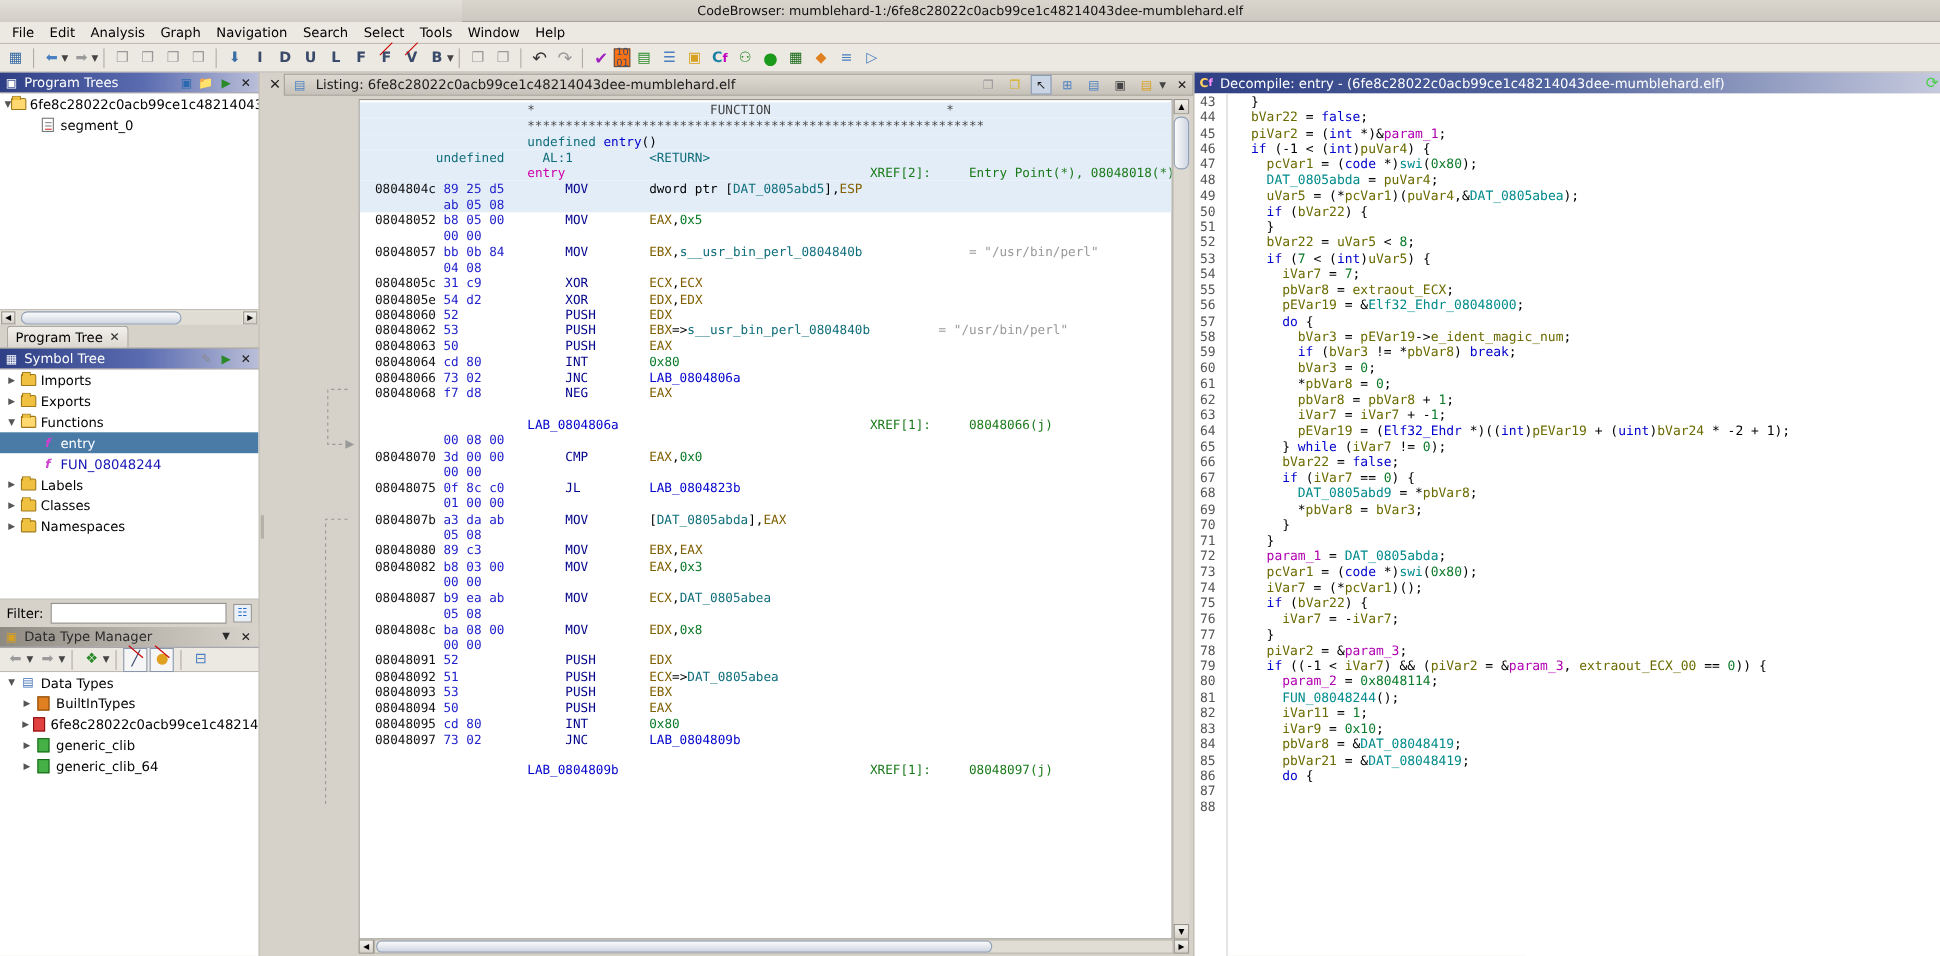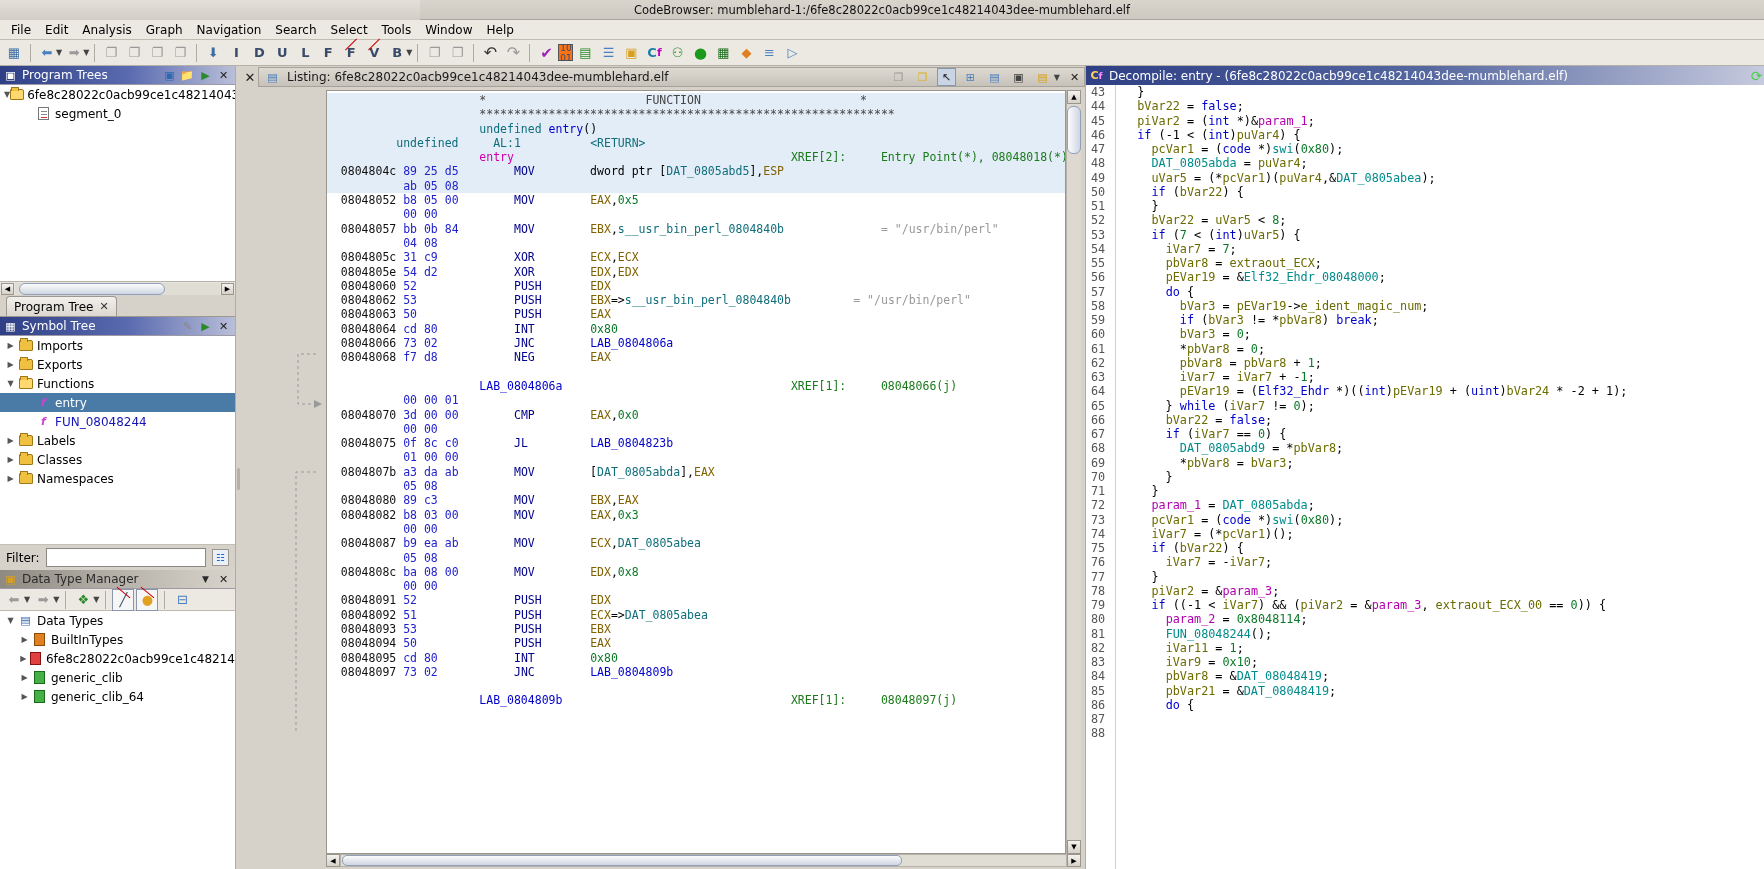--- a/index.html
+++ b/index.html
@@ -495,21 +495,21 @@
               <div class="code-line"><span class="c-addr">  0804805c </span><span class="c-bytes">31 c9</span><span class="c-plain">           </span><span class="c-mnem">XOR</span><span class="c-plain">        </span><span class="c-reg">ECX</span><span class="c-plain">,</span><span class="c-reg">ECX</span></div>
               <div class="code-line"><span class="c-addr">  0804805e </span><span class="c-bytes">54 d2</span><span class="c-plain">           </span><span class="c-mnem">XOR</span><span class="c-plain">        </span><span class="c-reg">EDX</span><span class="c-plain">,</span><span class="c-reg">EDX</span></div>
               <div class="code-line"><span class="c-addr">  08048060 </span><span class="c-bytes">52</span><span class="c-plain">              </span><span class="c-mnem">PUSH</span><span class="c-plain">       </span><span class="c-reg">EDX</span></div>
               <div class="code-line"><span class="c-addr">  08048062 </span><span class="c-bytes">53</span><span class="c-plain">              </span><span class="c-mnem">PUSH</span><span class="c-plain">       </span><span class="c-reg">EBX</span><span class="c-plain">=&gt;</span><span class="c-dat">s__usr_bin_perl_0804840b</span><span class="c-cmt">         = "/usr/bin/perl"</span></div>
               <div class="code-line"><span class="c-addr">  08048063 </span><span class="c-bytes">50</span><span class="c-plain">              </span><span class="c-mnem">PUSH</span><span class="c-plain">       </span><span class="c-reg">EAX</span></div>
               <div class="code-line"><span class="c-addr">  08048064 </span><span class="c-bytes">cd 80</span><span class="c-plain">           </span><span class="c-mnem">INT</span><span class="c-plain">        </span><span class="c-num">0x80</span></div>
               <div class="code-line"><span class="c-addr">  08048066 </span><span class="c-bytes">73 02</span><span class="c-plain">           </span><span class="c-mnem">JNC</span><span class="c-plain">        </span><span class="c-lbl">LAB_0804806a</span></div>
               <div class="code-line"><span class="c-addr">  08048068 </span><span class="c-bytes">f7 d8</span><span class="c-plain">           </span><span class="c-mnem">NEG</span><span class="c-plain">        </span><span class="c-reg">EAX</span></div>
               <div class="code-line"><span class="c-plain"></span></div>
               <div class="code-line"><span class="c-plain">                      </span><span class="c-lbl">LAB_0804806a</span><span class="c-plain">                                 </span><span class="c-xref">XREF[1]:</span><span class="c-xref">     08048066(j)</span></div>
-              <div class="code-line"><span class="c-plain">           </span><span class="c-bytes">00 00 01</span></div>
+              <div class="code-line"><span class="c-plain">           </span><span class="c-bytes">00 08 00</span></div>
               <div class="code-line"><span class="c-addr">  08048070 </span><span class="c-bytes">3d 00 00</span><span class="c-plain">        </span><span class="c-mnem">CMP</span><span class="c-plain">        </span><span class="c-reg">EAX</span><span class="c-plain">,</span><span class="c-num">0x0</span></div>
               <div class="code-line"><span class="c-plain">           </span><span class="c-bytes">00 00</span></div>
               <div class="code-line"><span class="c-addr">  08048075 </span><span class="c-bytes">0f 8c c0</span><span class="c-plain">        </span><span class="c-mnem">JL</span><span class="c-plain">         </span><span class="c-lbl">LAB_0804823b</span></div>
               <div class="code-line"><span class="c-plain">           </span><span class="c-bytes">01 00 00</span></div>
               <div class="code-line"><span class="c-addr">  0804807b </span><span class="c-bytes">a3 da ab</span><span class="c-plain">        </span><span class="c-mnem">MOV</span><span class="c-plain">        [</span><span class="c-dat">DAT_0805abda</span><span class="c-plain">],</span><span class="c-reg">EAX</span></div>
               <div class="code-line"><span class="c-plain">           </span><span class="c-bytes">05 08</span></div>
               <div class="code-line"><span class="c-addr">  08048080 </span><span class="c-bytes">89 c3</span><span class="c-plain">           </span><span class="c-mnem">MOV</span><span class="c-plain">        </span><span class="c-reg">EBX</span><span class="c-plain">,</span><span class="c-reg">EAX</span></div>
               <div class="code-line"><span class="c-addr">  08048082 </span><span class="c-bytes">b8 03 00</span><span class="c-plain">        </span><span class="c-mnem">MOV</span><span class="c-plain">        </span><span class="c-reg">EAX</span><span class="c-plain">,</span><span class="c-num">0x3</span></div>
               <div class="code-line"><span class="c-plain">           </span><span class="c-bytes">00 00</span></div>
               <div class="code-line"><span class="c-addr">  08048087 </span><span class="c-bytes">b9 ea ab</span><span class="c-plain">        </span><span class="c-mnem">MOV</span><span class="c-plain">        </span><span class="c-reg">ECX</span><span class="c-plain">,</span><span class="c-dat">DAT_0805abea</span></div>

